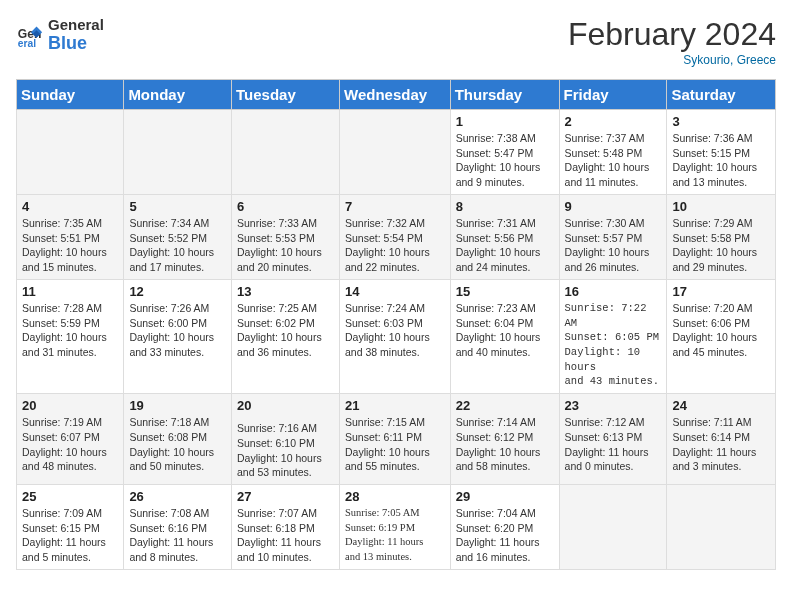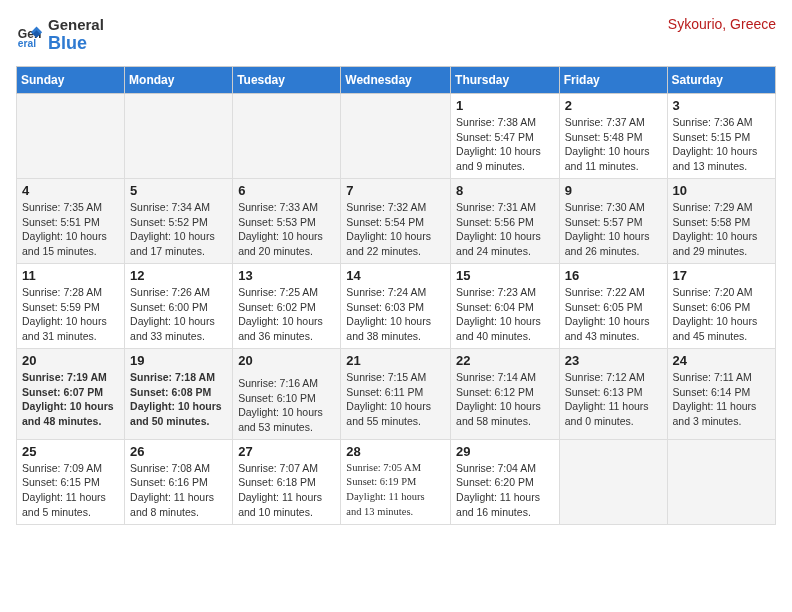--- a/index.html
+++ b/index.html
@@ -27,34 +27,34 @@
     }
     .title-area {
       text-align: right;
     }
     .month-title {
       font-size: 32px;
       font-weight: normal;
       color: #333;
     }
     .subtitle {
-      font-size: 14px;
-      color: #b91c1c;
+      font-size: 12px;
+      color: #0369a1;
     }
     table {
       width: 100%;
       border-collapse: collapse;
       font-size: 11px;
     }
     thead tr th {
       background: #2e7ad1;
       color: #fff;
       padding: 6px 4px;
       text-align: left;
-      font-size: 12px;
+      font-size: 15px;
       font-weight: bold;
       border: 1px solid #ccc;
     }
     tbody tr td {
       border: 1px solid #ddd;
       vertical-align: top;
       padding: 4px 5px;
       width: 113px;
       min-height: 80px;
       height: 85px;
@@ -94,20 +94,21 @@
       <text x="2" y="28" font-size="11" font-weight="bold" fill="#2e7ad1">eral</text>
       <polygon points="22,6 28,12 22,18 16,12" fill="#2e7ad1"></polygon>
       <polygon points="22,10 26,14 22,18 18,14" fill="#1a5aab"></polygon>
     </svg>
     <div>
       <div style="font-size:15px;font-weight:bold;color:#333;">General</div>
       <div style="font-size:18px;font-weight:bold;color:#2e7ad1;">Blue</div>
     </div>
   </div>
   <div class="title-area">
+    <div class="month-title">February 2024</div>
     <div class="subtitle">Sykourio, Greece</div>
   </div>
 </div>
 
 <table>
   <thead>
     <tr>
     <th>Sunday</th>
         <th>Monday</th>
         <th>Tuesday</th>
@@ -227,44 +228,44 @@
         </td>
         <td>
           <span class="day-num">15</span>
           <div class="day-detail" style="white-space: pre-line;">Sunrise: 7:23 AM
 Sunset: 6:04 PM
 Daylight: 10 hours
 and 40 minutes.</div>
         </td>
         <td>
           <span class="day-num">16</span>
-          <div class="day-detail" style="white-space: pre-line;">Sunrise: 7:22 AM
+          <div class="day-detail" style="white-space: pre-line; font-family: Liberation Mono, monospace;">Sunrise: 7:22 AM
 Sunset: 6:05 PM
 Daylight: 10 hours
 and 43 minutes.</div>
         </td>
         <td>
           <span class="day-num">17</span>
           <div class="day-detail" style="white-space: pre-line;">Sunrise: 7:20 AM
 Sunset: 6:06 PM
 Daylight: 10 hours
 and 45 minutes.</div>
         </td>
       </tr>
       <tr>
         <td>
           <span class="day-num">20</span>
-          <div class="day-detail" style="white-space: pre-line; font-weight: bold;">Sunrise: 7:19 AM
+          <div class="day-detail" style="white-space: pre-line;">Sunrise: 7:19 AM
 Sunset: 6:07 PM
 Daylight: 10 hours
 and 48 minutes.</div>
         </td>
         <td>
           <span class="day-num">19</span>
-          <div class="day-detail" style="white-space: pre-line; font-weight: bold;">Sunrise: 7:18 AM
+          <div class="day-detail" style="white-space: pre-line;">Sunrise: 7:18 AM
 Sunset: 6:08 PM
 Daylight: 10 hours
 and 50 minutes.</div>
         </td>
         <td>
           <span class="day-num">20</span>
           <div class="day-detail" style="white-space: pre-line; margin-top: 8px;">Sunrise: 7:16 AM
 Sunset: 6:10 PM
 Daylight: 10 hours
 and 53 minutes.</div>

